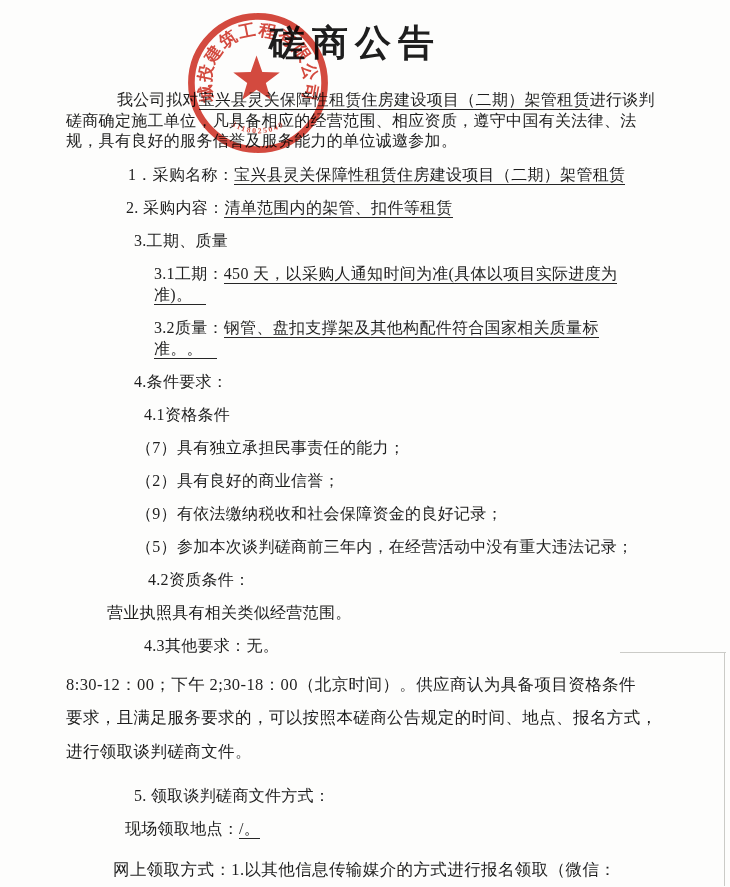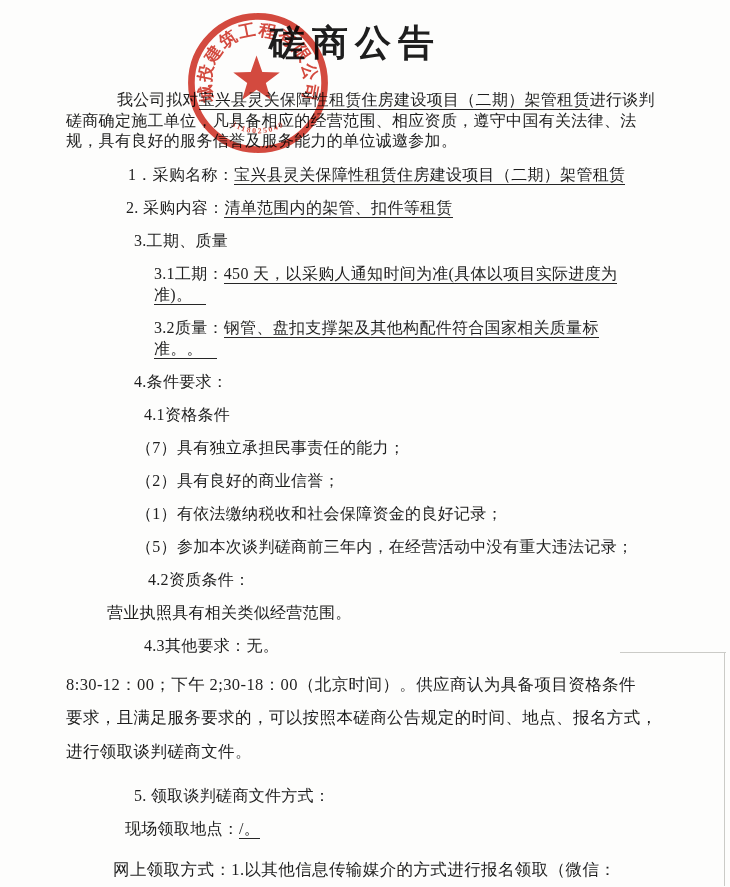--- a/index.html
+++ b/index.html
@@ -83,21 +83,21 @@
   <p class="line s31"><span>3.1工期：</span><span class="u u-ext">450 天，以采购人通知时间为准(具体以项目实际进度为准)。</span></p>
 
   <p class="line s32"><span>3.2质量：</span><span class="u u-ext">钢管、盘扣支撑架及其他构配件符合国家相关质量标准。。</span></p>
 
   <p class="line h4x">4.条件要求：</p>
 
   <p class="line s41">4.1资格条件</p>
 
   <p class="line sub">（7）具有独立承担民事责任的能力；</p>
   <p class="line sub">（2）具有良好的商业信誉；</p>
-  <p class="line sub">（1）有依法缴纳税收和社会保障资金的良好记录；</p>
+  <p class="line sub">（9）有依法缴纳税收和社会保障资金的良好记录；</p>
   <p class="line sub">（5）参加本次谈判磋商前三年内，在经营活动中没有重大违法记录；</p>
 
   <p class="line s42">4.2资质条件：</p>
   <p class="line biz">营业执照具有相关类似经营范围。</p>
 
   <p class="line s43">4.3其他要求：无。</p>
 
   <p class="signup">
     <span class="l">8:30-12：00；下午 2;30-18：00（北京时间）。供应商认为具备项目资格条件</span>
     <span class="l">要求，且满足服务要求的，可以按照本磋商公告规定的时间、地点、报名方式，</span>

